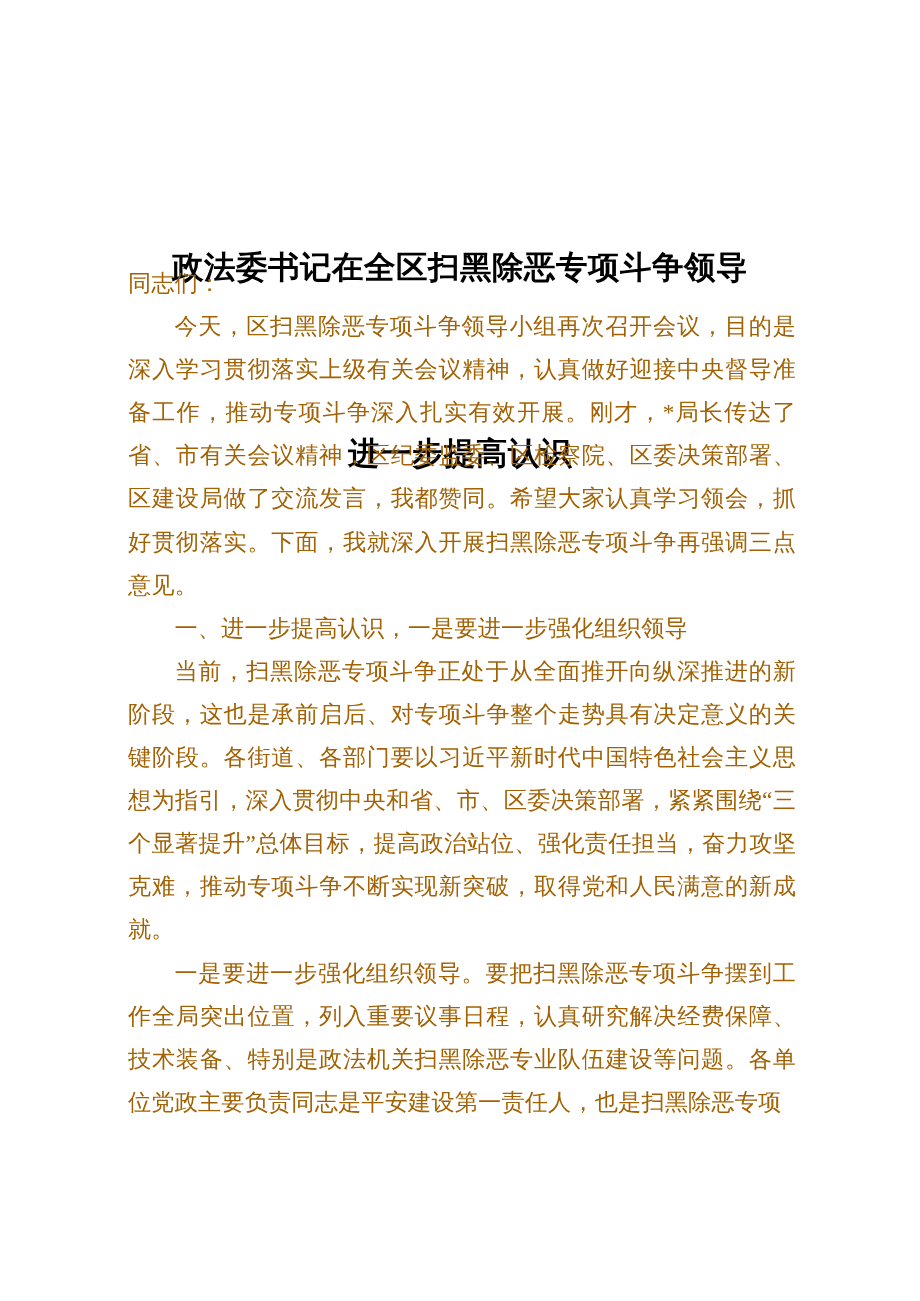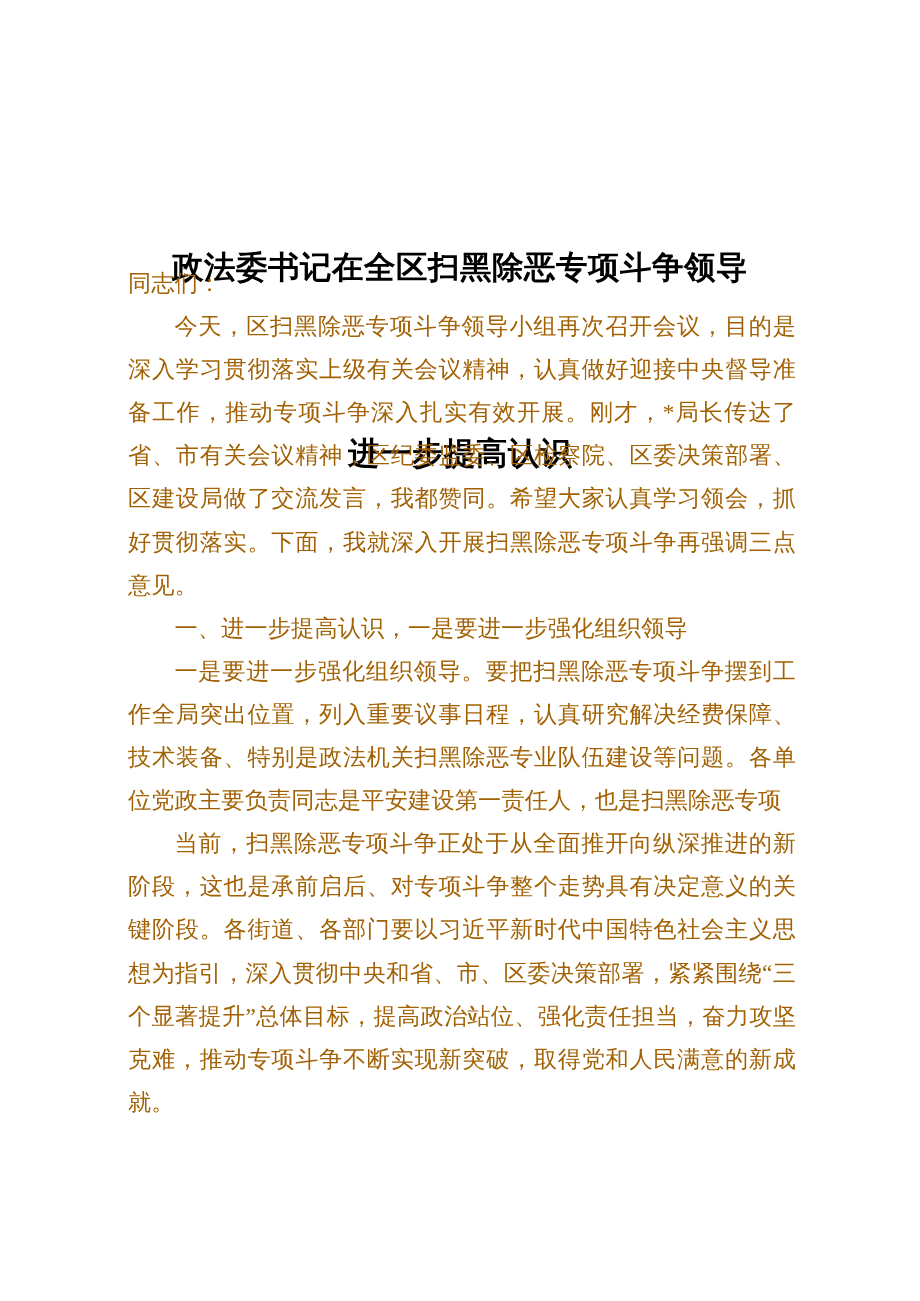--- a/index.html
+++ b/index.html
@@ -89,19 +89,19 @@
   </div>
 
   <div class="body-block">
 
     <p class="para salutation">同志们：</p>
 
     <p class="para indent">今天，区扫黑除恶专项斗争领导小组再次召开会议，目的是深入学习贯彻落实上级有关会议精神，认真做好迎接中央督导准备工作，推动专项斗争深入扎实有效开展。刚才，*局长传达了省、市有关会议精神，区纪委监委、区检察院、区委决策部署、区建设局做了交流发言，我都赞同。希望大家认真学习领会，抓好贯彻落实。下面，我就深入开展扫黑除恶专项斗争再强调三点意见。</p>
 
     <p class="para heading">一、进一步提高认识，一是要进一步强化组织领导</p>
 
+    <p class="para indent">当前，扫黑除恶专项斗争正处于从全面推开向纵深推进的新阶段，这也是承前启后、对专项斗争整个走势具有决定意义的关键阶段。各街道、各部门要以习近平新时代中国特色社会主义思想为指引，深入贯彻中央和省、市、区委决策部署，紧紧围绕“三个显著提升”总体目标，提高政治站位、强化责任担当，奋力攻坚克难，推动专项斗争不断实现新突破，取得党和人民满意的新成就。</p>
+
     <p class="para indent">一是要进一步强化组织领导。要把扫黑除恶专项斗争摆到工作全局突出位置，列入重要议事日程，认真研究解决经费保障、技术装备、特别是政法机关扫黑除恶专业队伍建设等问题。各单位党政主要负责同志是平安建设第一责任人，也是扫黑除恶专项</p>
-
-    <p class="para indent">当前，扫黑除恶专项斗争正处于从全面推开向纵深推进的新阶段，这也是承前启后、对专项斗争整个走势具有决定意义的关键阶段。各街道、各部门要以习近平新时代中国特色社会主义思想为指引，深入贯彻中央和省、市、区委决策部署，紧紧围绕“三个显著提升”总体目标，提高政治站位、强化责任担当，奋力攻坚克难，推动专项斗争不断实现新突破，取得党和人民满意的新成就。</p>
 
   </div>
 
 </div>
 
 </body></html>

